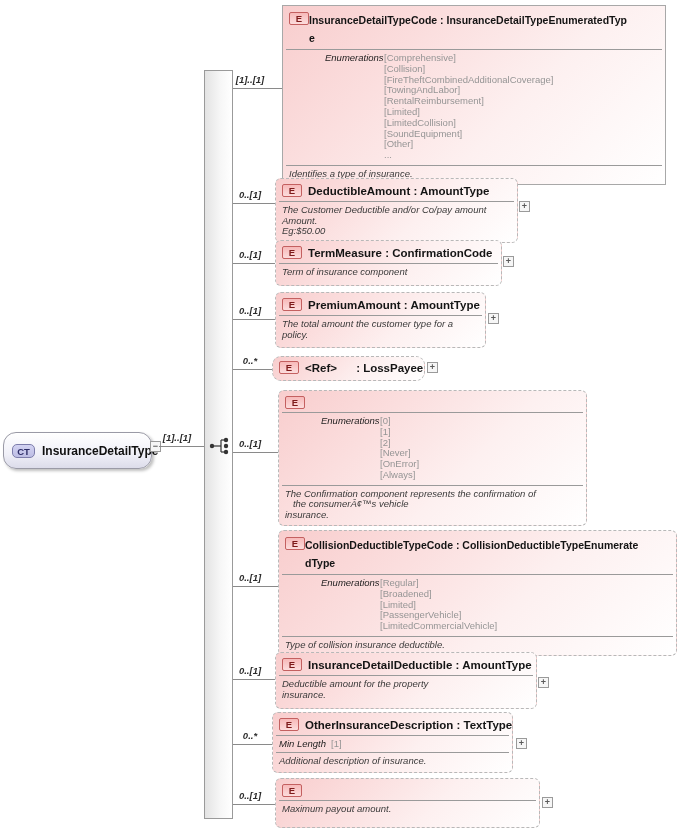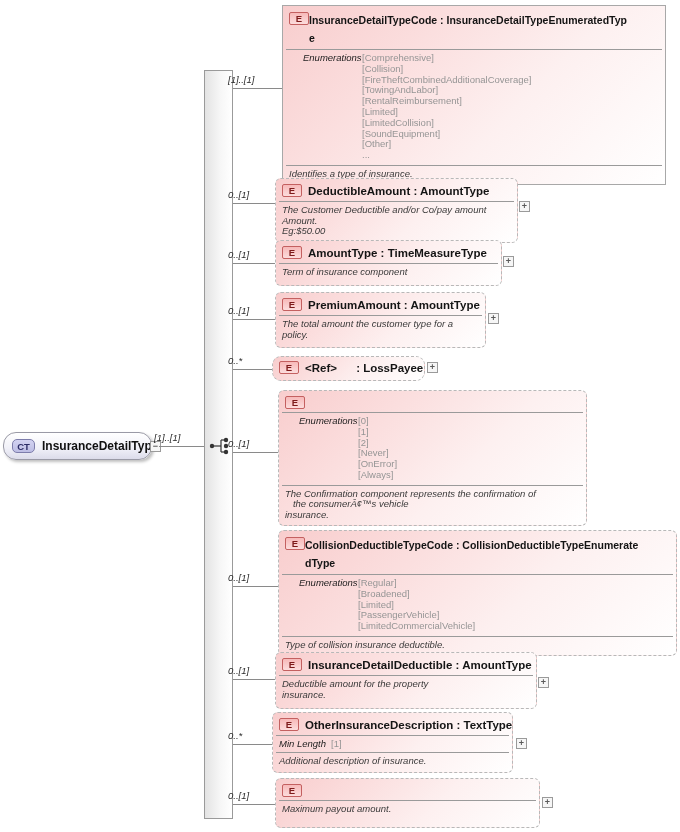--- a/index.html
+++ b/index.html
@@ -21,40 +21,40 @@
   .ehead.center .etitle { font-size:10.5px; line-height:13px; }
 
   .badge-e { flex:0 0 auto; display:inline-block; width:20px; height:13px; border:1px solid #c46060;
              border-radius:2px; background:linear-gradient(180deg,#f7b9b9,#fcdcdc);
              color:#7d1a1a; font-weight:bold; font-size:9.5px; line-height:12px; text-align:center; }
   .badge-ct { flex:0 0 auto; display:inline-block; width:23px; height:14px; border:1px solid #7d7dab;
               border-radius:5px; background:linear-gradient(180deg,#d3d3f2,#bdbde4);
               color:#2c2c66; font-weight:bold; font-size:9.5px; line-height:13px; text-align:center; }
 
   .sep { border-top:1px solid #9a9a9a; margin:0 3px; }
-  .enumrow { display:flex; padding:3px 6px 4px 20px; }
+  .enumrow { display:flex; padding:3px 6px 4px 6px;margin-left:36px; }
   .enumlabel { flex:0 0 59px; font-style:italic; font-size:9.5px; color:#1d1d1d; line-height:10.8px; }
   .enumvals { font-size:9.5px; color:#959595; line-height:10.8px; white-space:pre-wrap; }
   .facetrow { display:flex; padding:2px 6px 3px 6px; }
   .facetlabel { flex:0 0 52px; font-style:italic; font-size:9.5px; color:#1d1d1d; line-height:11px; }
   .facetval { font-size:9.5px; color:#959595; line-height:11px; }
   .anno { font-style:italic; font-size:9.5px; color:#3a3a3a; line-height:10.5px; padding:3px 6px 5px 6px; white-space:pre-wrap; }
 
   
   .hline { position:absolute; height:1px; background:#8a8a8a; }
-  .card { position:absolute; font-style:italic; font-weight:normal; font-size:9.5px; color:#2b2b2b;
-          width:44px; text-align:left; }
+  .card { position:absolute; font-style:italic; font-weight:bold; font-size:9.5px; color:#2b2b2b;
+          width:44px; text-align:center; }
 
   
   .seqbar { position:absolute; left:204px; top:70px; width:29px; height:749px;
             border:1px solid #9a9a9a; background:linear-gradient(90deg,#e3e3e3 0%, #f6f6f6 55%, #ffffff 100%); }
   .seqicon { position:absolute; left:207px; top:436px; }
 
   
-  .ctbox { position:absolute; left:3px; top:432px; width:149px; height:28px; border:1px solid #9a9aa6;
+  .ctbox { position:absolute; left:3px; top:432px; width:149px; height:37px; border:1px solid #9a9aa6;
            border-radius:13px; background:linear-gradient(180deg,#ffffff 0%, #f0f0f8 60%, #dcdcea 100%);
            box-shadow:2px 2px 3px rgba(0,0,0,0.25);
            display:flex; align-items:center; gap:7px; padding:0 8px; }
   .ctlabel { font-weight:bold; font-size:12px; color:#101010; white-space:nowrap; }
 
   
   .toggle { position:absolute; width:11px; height:11px; border:1px solid #9a9a9a; background:#f6f6f6;
             color:#5a5a5a; font-size:9px; line-height:9px; text-align:center; font-weight:bold; }
 </style>
 </head>
@@ -135,21 +135,21 @@
     </div>
     <div class="sep"></div>
     <div class="anno">The Customer Deductible and/or Co/pay amount Amount.
 Eg:$50.00</div>
   </div>
   <div class="toggle" style="left:519px; top:201px;">+</div>
 
   <div class="ebox dashed" style="left:275px; top:240px; width:227px; min-height:46px;">
     <div class="ehead">
       <span class="badge-e">E</span>
-      <span class="etitle nowrap">AmountType : TimeMeasureType</span>
+      <span class="etitle nowrap">TermMeasure : ConfirmationCode</span>
     </div>
     <div class="sep"></div>
     <div class="anno">Term of insurance component</div>
   </div>
   <div class="toggle" style="left:503px; top:256px;">+</div>
 
   <div class="ebox dashed" style="left:275px; top:292px; width:211px; min-height:56px;">
     <div class="ehead">
       <span class="badge-e">E</span>
       <span class="etitle nowrap">PremiumAmount : AmountType</span>

